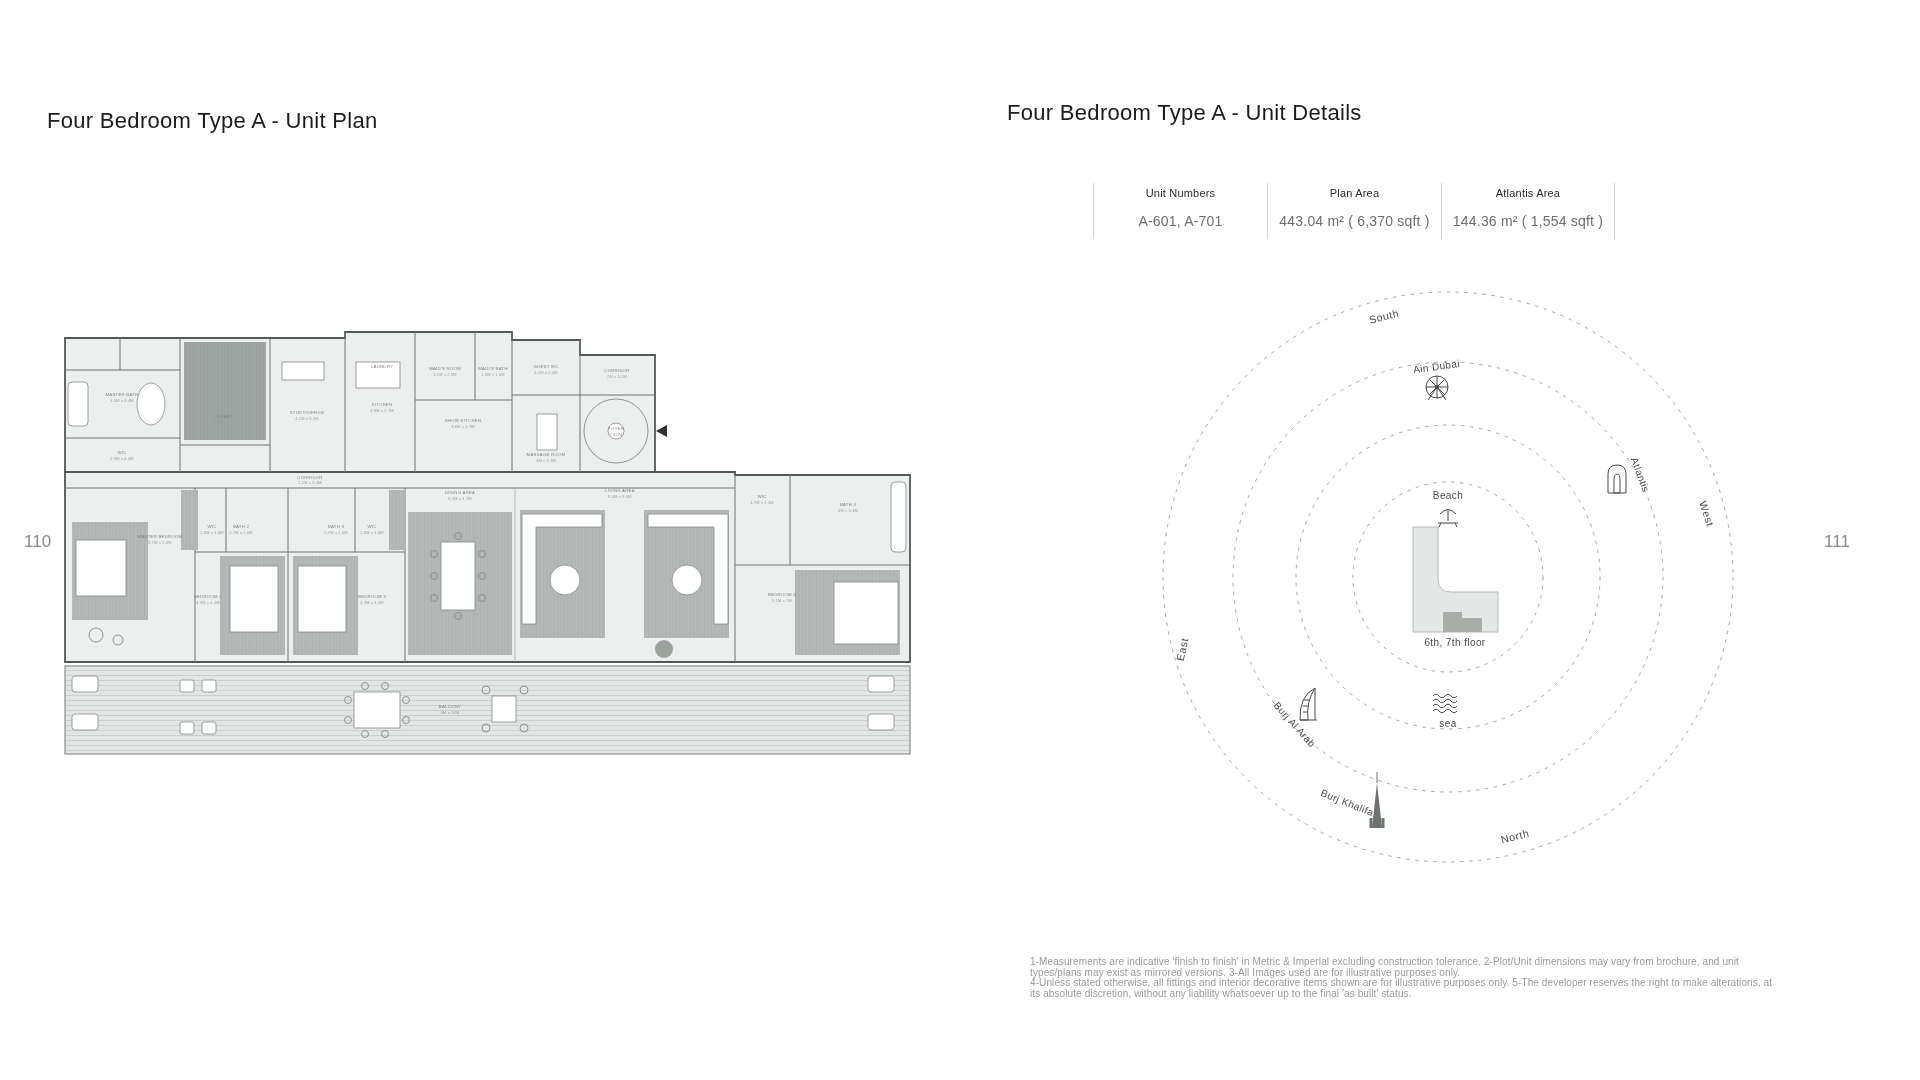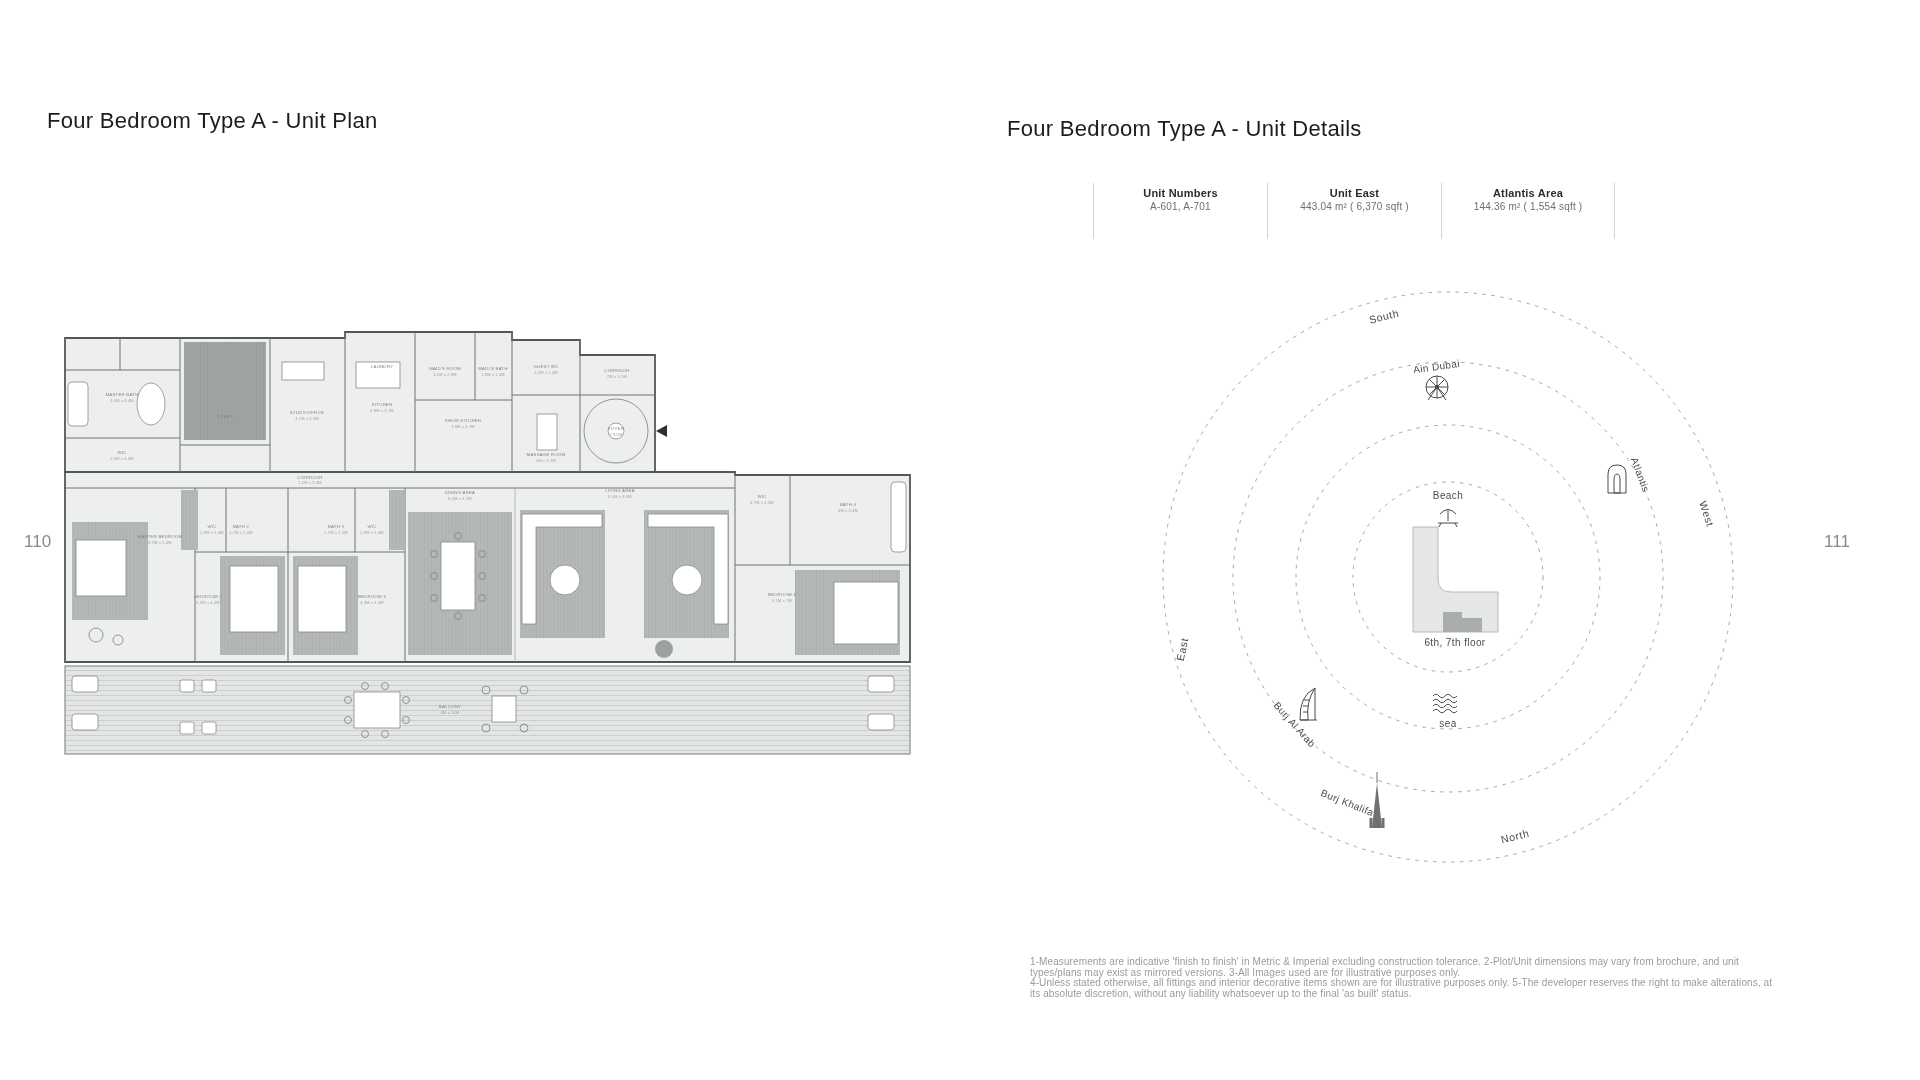--- a/index.html
+++ b/index.html
@@ -5,22 +5,22 @@
   html,body{margin:0;padding:0;background:#ffffff;}
   body{width:1920px;height:1080px;position:relative;overflow:hidden;
        font-family:"Liberation Sans","DejaVu Sans",sans-serif;color:#1f1f1f;}
   .page{position:absolute;inset:0;background:#fff;padding-left:8px;}
   .title{position:absolute;font-size:22px;letter-spacing:.3px;color:#1c1c1c;font-weight:400;}
   .pagenum{position:absolute;font-size:17px;color:#8a8a8a;}
   
   .detail-table{position:absolute;left:1093px;top:183px;display:flex;height:56px;}
   .detail-col{width:174px;border-left:1px solid #d4d4d4;text-align:center;padding-top:4px;box-sizing:border-box;}
   .detail-col:last-child{border-right:1px solid #d4d4d4;}
-  .detail-header{font-size:11px;font-weight:bold;color:#2b2b2b;letter-spacing:.2px;}
-  .detail-value{font-size:10px;color:#6e6e6e;margin-top:2px;letter-spacing:.2px;}
+  .detail-header{font-size:11px;font-weight:normal;color:#2b2b2b;letter-spacing:.2px;}
+  .detail-value{font-size:14px;color:#6e6e6e;margin-top:14px;letter-spacing:.2px;}
   
   .disclaimer{position:absolute;left:1030px;top:957px;width:745px;font-size:10px;
               line-height:10.5px;color:#9b9b9b;letter-spacing:.1px;}
   
   svg{position:absolute;}
   .blk{fill:#edefee;stroke:#54585​5;stroke:#545855;stroke-width:1.8;}
   .w{stroke:#6f7371;stroke-width:1;fill:none;}
   .wl{stroke:#9da19f;stroke-width:.7;fill:none;}
   .f{fill:#ffffff;stroke:#868a88;stroke-width:.8;}
   .fn{fill:none;stroke:#868a88;stroke-width:.9;}
@@ -30,32 +30,32 @@
   .cdir{font-size:10.5px;fill:#4c4c4c;letter-spacing:.6px;text-anchor:middle;}
   .clm{font-size:10px;fill:#4c4c4c;letter-spacing:.4px;text-anchor:middle;}
   .cicon{stroke:#4a4a4a;stroke-width:1;fill:none;}
 </style>
 </head>
 <body>
 
 <div class="page">
 
   <div class="title" style="left:47px;top:108px;">Four Bedroom Type A - Unit Plan</div>
-  <div class="title" style="left:1007px;top:116px;">Four Bedroom Type A - Unit Details</div>
+  <div class="title" style="left:1007px;top:100px;">Four Bedroom Type A - Unit Details</div>
 
   <div class="pagenum" style="left:24px;top:532px;">110</div>
   <div class="pagenum" style="left:1824px;top:532px;">111</div>
 
   <div class="detail-table">
     <div class="detail-col">
       <div class="detail-header">Unit Numbers</div>
       <div class="detail-value">A-601, A-701</div>
     </div>
     <div class="detail-col">
-      <div class="detail-header">Unit East</div>
+      <div class="detail-header">Plan Area</div>
       <div class="detail-value">443.04 m² ( 6,370 sqft )</div>
     </div>
     <div class="detail-col">
       <div class="detail-header">Atlantis Area</div>
       <div class="detail-value">144.36 m² ( 1,554 sqft )</div>
     </div>
   </div>
 
   <div class="disclaimer">
     <div>1-Measurements are indicative 'finish to finish' in Metric &amp; Imperial excluding construction tolerance. 2-Plot/Unit dimensions may vary from brochure, and unit types/plans may exist as mirrored versions. 3-All Images used are for illustrative purposes only.</div>

